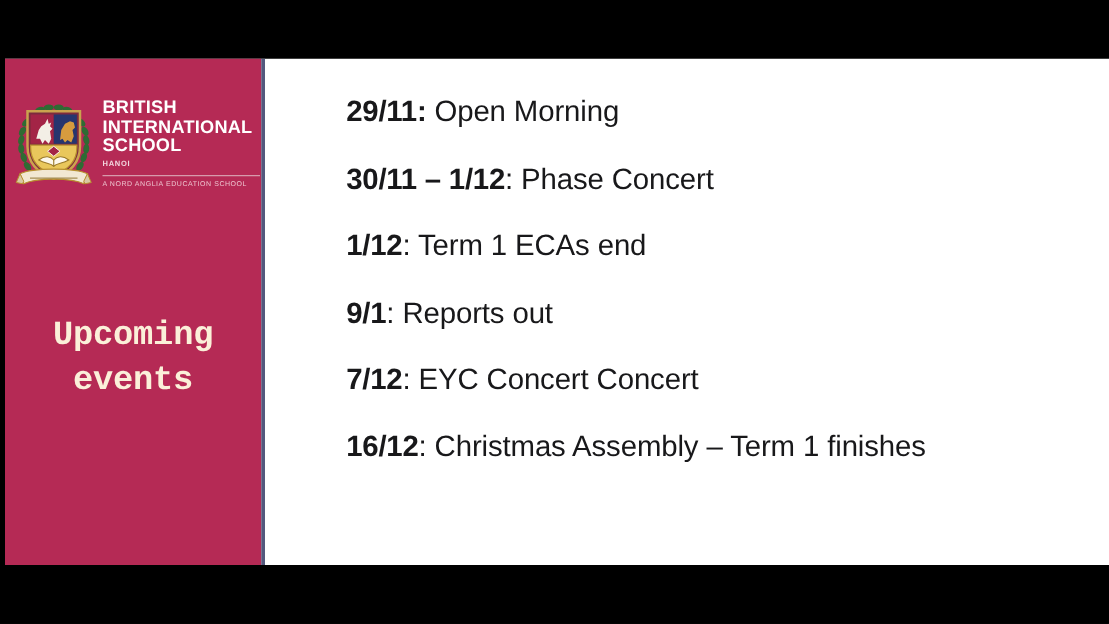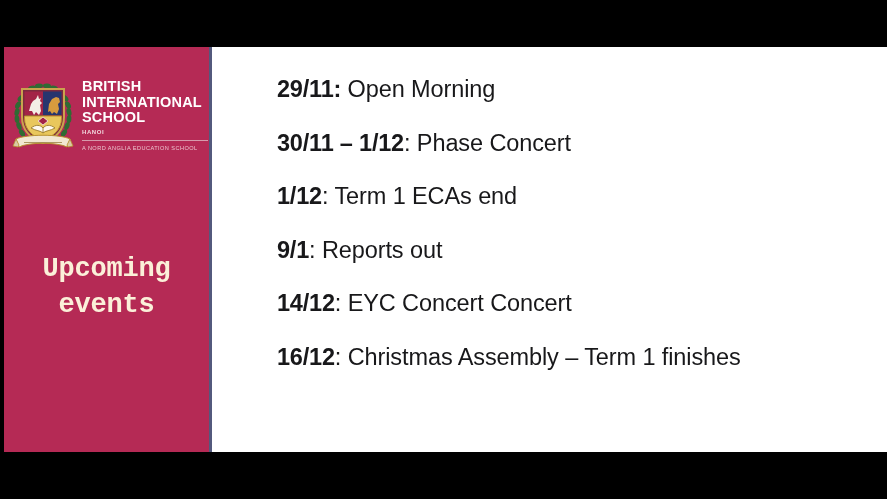--- a/index.html
+++ b/index.html
@@ -237,21 +237,21 @@
       <div class="event-row">
         <span class="event-date">30/11 – 1/12</span><span class="event-desc">: Phase Concert</span>
       </div>
       <div class="event-row">
         <span class="event-date">1/12</span><span class="event-desc">: Term 1 ECAs end</span>
       </div>
       <div class="event-row">
         <span class="event-date">9/1</span><span class="event-desc">: Reports out</span>
       </div>
       <div class="event-row">
-        <span class="event-date">14/12</span><span class="event-desc">: EYC Concert Concert</span>
+        <span class="event-date">7/12</span><span class="event-desc">: EYC Concert Concert</span>
       </div>
       <div class="event-row">
         <span class="event-date">16/12</span><span class="event-desc">: Christmas Assembly – Term 1 finishes</span>
       </div>
     </div>
 
   </div>
 </div>
 
 </body></html>

